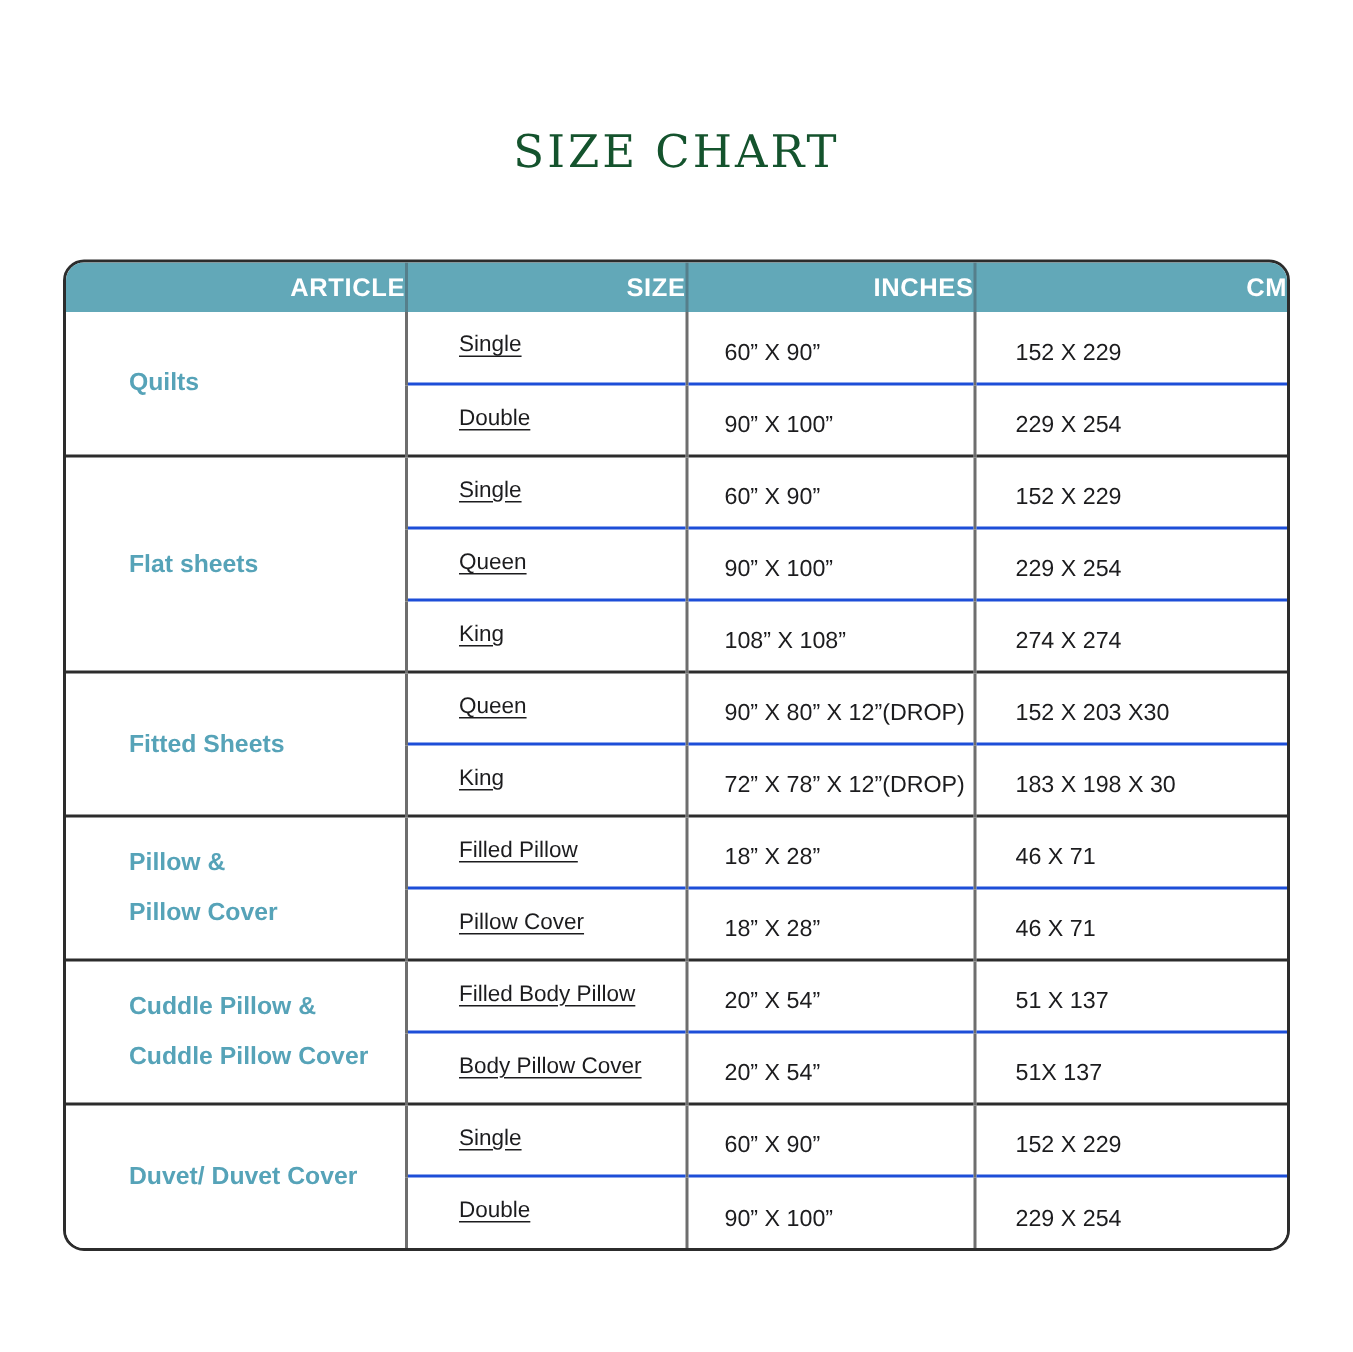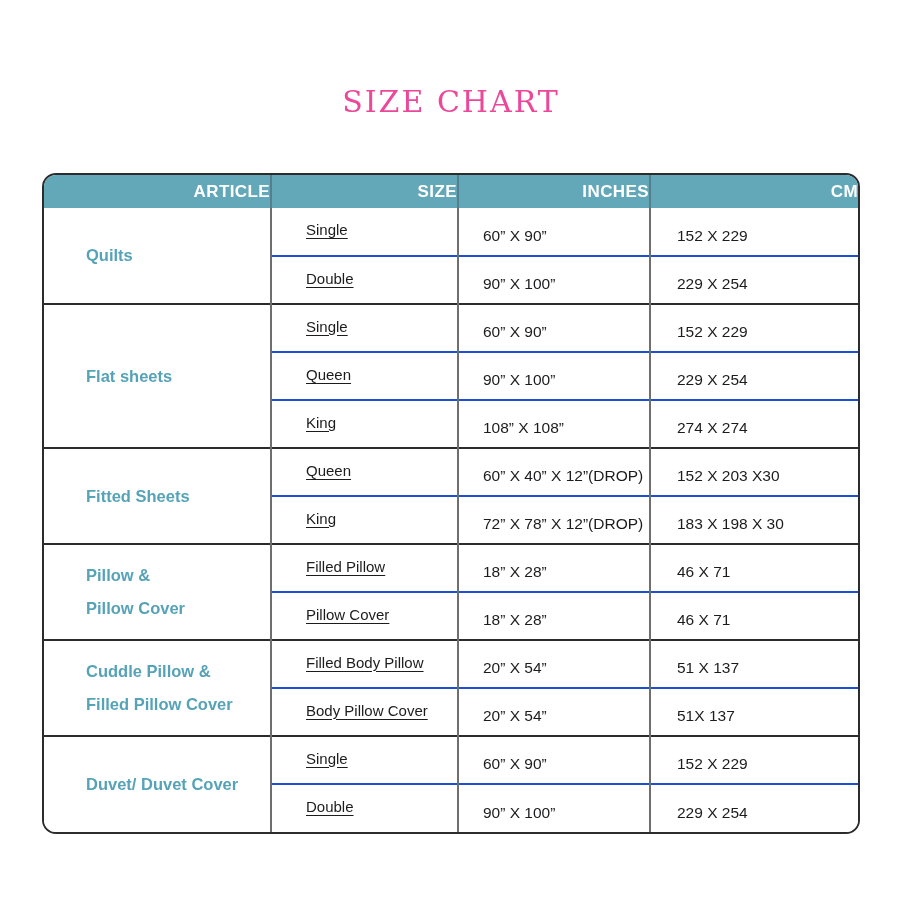--- a/index.html
+++ b/index.html
@@ -16,21 +16,21 @@
     width: 902px;
     height: 901px;
     background: #ffffff;
   }
   .page-title {
     text-align: center;
     font-family: "DejaVu Serif", serif;
     font-weight: 400;
     font-size: 30px;
     letter-spacing: 2px;
-    color: #ec4899;
+    color: #14532d;
     margin: 0;
     padding-top: 86px;
     line-height: 32px;
   }
   .tbl-wrap {
     width: 818px;
     margin: 55px auto 0 auto;
     border: 2px solid #2c2c2c;
     border-radius: 14px;
     overflow: hidden;
@@ -150,21 +150,21 @@
           <td class="size col2"><span class="cell-text">King</span></td>
           <td class="inches col3"><span class="cell-text">108” X 108”</span></td>
           <td class="cm col4"><span class="cell-text">274 X 274</span></td>
         </tr>
 
         <tr class="gstart">
           <td class="article col1" rowspan="2">
             <span>Fitted Sheets</span>
           </td>
           <td class="size col2"><span class="cell-text">Queen</span></td>
-          <td class="inches col3"><span class="cell-text">60” X 40” X 12”(DROP)</span></td>
+          <td class="inches col3"><span class="cell-text">90” X 80” X 12”(DROP)</span></td>
           <td class="cm col4"><span class="cell-text">152 X 203 X30</span></td>
         </tr>
         <tr class="sub">
           <td class="size col2"><span class="cell-text">King</span></td>
           <td class="inches col3"><span class="cell-text">72” X 78” X 12”(DROP)</span></td>
           <td class="cm col4"><span class="cell-text">183 X 198 X 30</span></td>
         </tr>
 
         <tr class="gstart">
           <td class="article col1" rowspan="2">
@@ -177,21 +177,21 @@
         </tr>
         <tr class="sub">
           <td class="size col2"><span class="cell-text">Pillow Cover</span></td>
           <td class="inches col3"><span class="cell-text">18” X 28”</span></td>
           <td class="cm col4"><span class="cell-text">46 X 71</span></td>
         </tr>
 
         <tr class="gstart">
           <td class="article col1" rowspan="2">
             <span>Cuddle Pillow &amp;</span>
-            <span>Filled Pillow Cover</span>
+            <span>Cuddle Pillow Cover</span>
           </td>
           <td class="size col2"><span class="cell-text">Filled Body Pillow</span></td>
           <td class="inches col3"><span class="cell-text">20” X 54”</span></td>
           <td class="cm col4"><span class="cell-text">51 X 137</span></td>
         </tr>
         <tr class="sub">
           <td class="size col2"><span class="cell-text">Body Pillow Cover</span></td>
           <td class="inches col3"><span class="cell-text">20” X 54”</span></td>
           <td class="cm col4"><span class="cell-text">51X 137</span></td>
         </tr>

